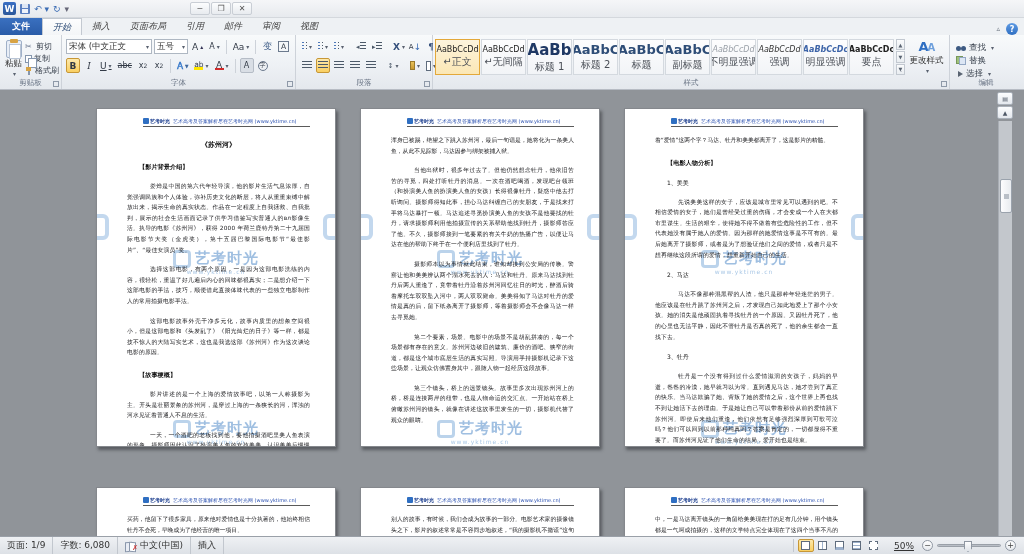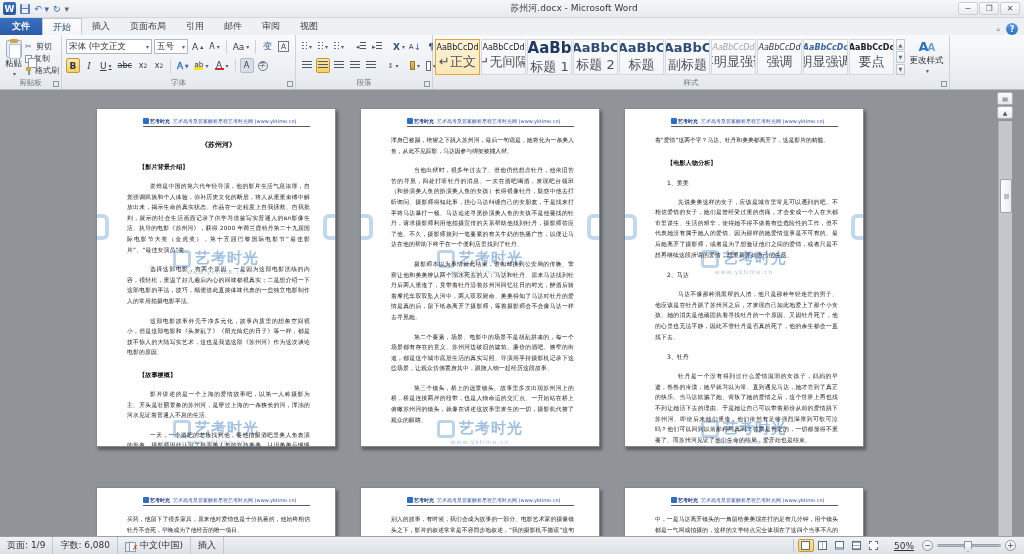--- a/index.html
+++ b/index.html
@@ -21,21 +21,21 @@
   .tb-title{flex:1;text-align:center;color:#3a3a3a;}
   .winctrl{display:flex;gap:1px;padding-right:4px;}
   .winbtn{width:20px;height:13px;display:flex;align-items:center;justify-content:center;
     font-size:8px;color:#555;border:1px solid #c9ced5;background:linear-gradient(#fcfdfe,#e8ebef);border-radius:2px;}
 
   
   .tabrow{position:absolute;left:0;top:18px;width:1024px;height:17px;background:#eef1f4;
     display:flex;align-items:flex-end;font-size:9px;color:#444;}
   .filetab{background:linear-gradient(#3a70c0,#2a5ca8);color:#fff;padding:3px 12px 3px 12px;height:17px;
     display:flex;align-items:center;font-weight:bold;}
-  .rtab{padding:3px 10px;height:17px;display:flex;align-items:center;}
+  .rtab{padding:3px 10px;height:17px;display:flex;align-items:center;font-style:italic;}
   .rtab.active{background:linear-gradient(#fdfdfe,#f3f5f7);border:1px solid #c3c9d1;border-bottom:none;color:#2b4a75;}
   .tabrow-right{margin-left:auto;display:flex;align-items:center;gap:6px;padding-right:6px;}
   .collapse-caret{font-size:7px;color:#67707c;}
   .helpbtn{width:12px;height:12px;border-radius:50%;background:linear-gradient(#5f9be4,#2f6fc2);color:#fff;
     font-size:8px;font-weight:bold;display:flex;align-items:center;justify-content:center;}
 
   
   .ribbon{position:absolute;left:0;top:35px;width:1024px;height:55px;
     background:linear-gradient(#f8fafb,#eef1f5 55%,#e4e8ed);border-bottom:1px solid #b7bcc4;display:flex;}
   .rgroup{position:relative;height:100%;border-right:1px solid #cdd2d9;padding:2px 2px 12px 2px;}
@@ -93,21 +93,21 @@
   .style-item{width:45px;height:36px;border:1px solid #d4d9df;background:linear-gradient(#fdfdfe,#f2f4f7);
     margin-right:1px;display:flex;flex-direction:column;align-items:center;justify-content:center;overflow:hidden;}
   .style-item.selected{border:1.5px solid #e3a83a;background:linear-gradient(#fdf4dd,#fbe7b5);}
   .prev{font-size:8px;color:#222;white-space:nowrap;}
   .prev.look-h1{font-size:15px;font-weight:bold;color:#1f3864;}
   .prev.look-h2{font-size:13px;font-weight:bold;color:#2e4d77;}
   .prev.look-subtle{color:#9aa0a8;font-style:italic;}
   .prev.look-emph{font-style:italic;color:#333;}
   .prev.look-intense{font-style:italic;font-weight:bold;color:#3d64a8;}
   .prev.look-strong{font-weight:bold;color:#222;}
-  .sname{font-size:13px;color:#4a4f57;margin-top:1px;white-space:nowrap;}
+  .sname{font-size:10px;color:#4a4f57;margin-top:1px;white-space:nowrap;}
   .galscroll{width:12px;display:flex;flex-direction:column;gap:1px;padding:2px 1px;}
   .gsbtn{flex:1;border:1px solid #c2c8d0;background:linear-gradient(#fbfcfd,#e9edf1);font-size:5px;
     color:#5a6472;display:flex;align-items:center;justify-content:center;}
   .chstyles{width:46px;display:flex;flex-direction:column;align-items:center;padding-top:3px;font-size:8.5px;color:#333;}
   .AAicon{font-weight:bold;color:#2f6fc2;font-size:13px;line-height:14px;letter-spacing:-1px;}
   .AAicon span{font-size:10px;color:#6fa0dc;}
 
   
   .g-edit{width:72px;border-right:none;}
   .erow{display:flex;align-items:center;gap:3px;font-size:8.5px;color:#3c4450;height:13px;padding-left:4px;}
@@ -184,21 +184,20 @@
 <div class="screen">
 
   <div class="titlebar">
     <div class="qat">
       <span class="wicon">W</span>
       <span class="floppy"></span>
       <span class="qbtn">↶ ▾</span>
       <span class="qbtn">↻</span>
       <span class="qbtn" style="color:#667;">▾</span>
     </div>
-    <div class="tb-title">苏州河.docx - Microsoft Word</div>
     <div class="winctrl">
       <span class="winbtn">─</span>
       <span class="winbtn">❐</span>
       <span class="winbtn">✕</span>
     </div>
   </div>
 
   <div class="tabrow">
     <div class="filetab">文件</div>
     <div id="ribbon-tabs" style="display:flex;">
@@ -414,20 +413,39 @@
       </div>
       <div class="chstyles">
         <span class="AAicon">A<span>A</span></span>
         <span>更改样式</span>
         <span class="dd">▾</span>
       </div>
       <div class="glabel">样式</div>
       <span class="launcher"></span>
     </div>
 
+    <div class="rgroup g-edit">
+      <div style="padding-top:4px;">
+        <div class="erow">
+            <span class="fico"></span>
+            <span>查找</span>
+            <span class="dd">▾</span>
+          </div>
+        <div class="erow">
+            <span class="rico"></span>
+            <span>替换</span>
+          </div>
+        <div class="erow">
+            <span class="sico"></span>
+            <span>选择</span>
+            <span class="dd">▾</span>
+          </div>
+      </div>
+      <div class="glabel">编辑</div>
+    </div>
   </div>
 
   <div class="docarea">
     <div id="pages">
         <div class="page" style="left: 96px; top: 18px;">
           <div class="wm wm1">
             <span class="ring"></span>
             <span class="brand">艺考时光</span>
             <span class="url">www.yktime.cn</span>
           </div>

